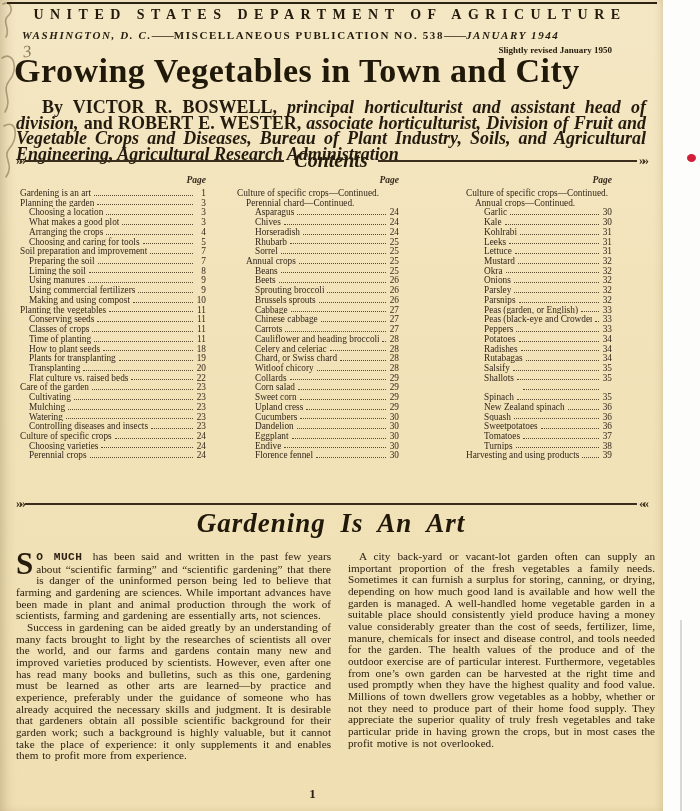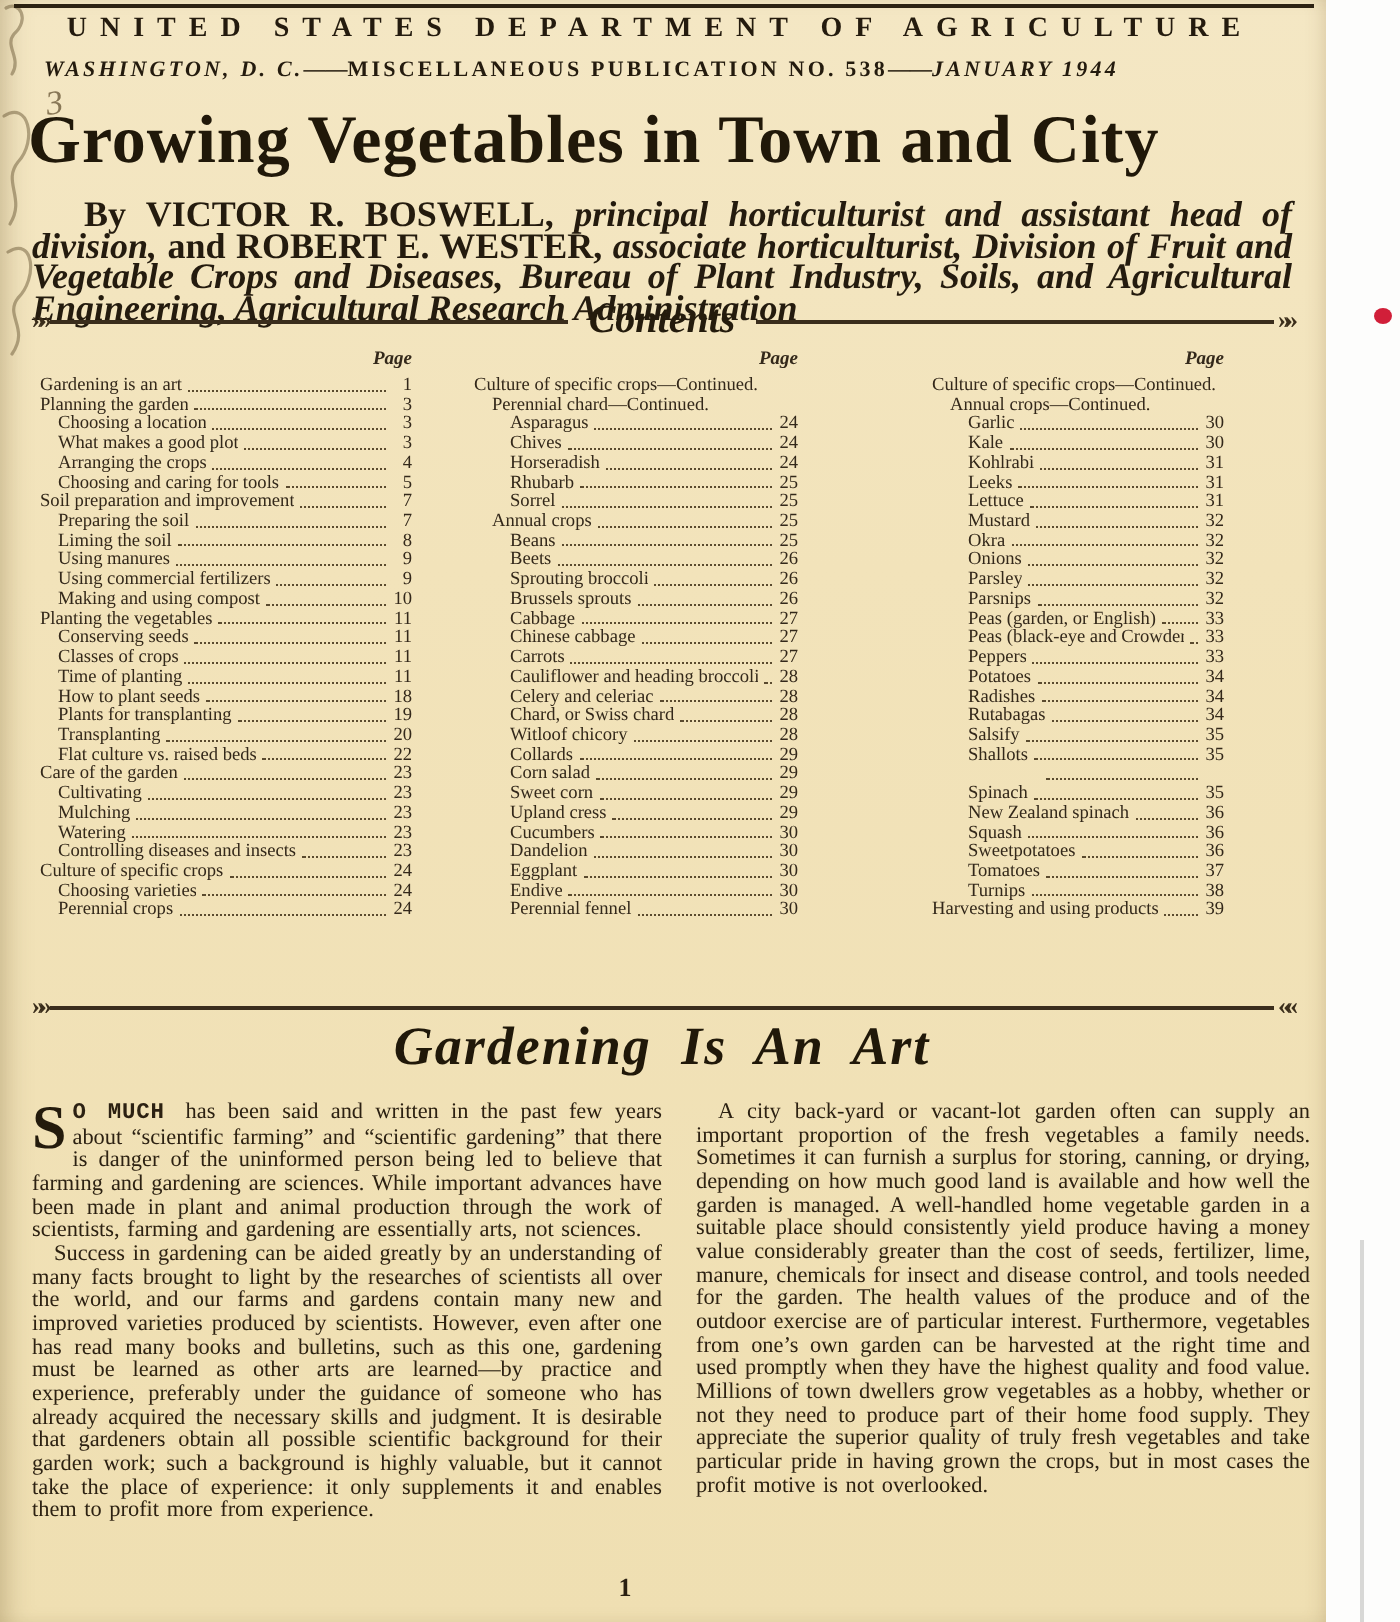--- a/index.html
+++ b/index.html
@@ -86,20 +86,21 @@
       </g>
     </svg>
     <span class="pencil-num">3</span>
 
     <div class="top-rule"></div>
 
     <div class="dept">UNITED STATES DEPARTMENT OF AGRICULTURE</div>
 
     <div class="publine"><span class="pi">WASHINGTON, D. C.</span><span class="pd">——</span><span class="pr">MISCELLANEOUS PUBLICATION NO. 538</span><span class="pd">——</span><span class="pi">JANUARY 1944</span></div>
 
+    <div class="revision">Slightly revised January 1950</div>
 
     <h1 class="title">Growing Vegetables in Town and City</h1>
 
     <p class="byline"><span class="r">By </span><span class="b">VICTOR R. BOSWELL, </span><span class="i">principal horticulturist and assistant head of division, </span><span class="r">and </span><span class="b">ROBERT E. WESTER, </span><span class="i">associate horticulturist, Division of Fruit and Vegetable Crops and Diseases, Bureau of Plant Industry, Soils, and Agricultural Engineering, Agricultural Research Administration</span></p>
 
     <div class="rule contents-rule">
       <span class="arrow">»»</span>
       <span class="line"></span>
       <span class="rule-heading">Contents</span>
       <span class="line"></span>
@@ -377,21 +378,21 @@
             <span class="toc-label" style="padding-left: 18px;">Eggplant</span>
             <span class="toc-leader"></span>
             <span class="toc-page">30</span>
           </div>
           <div class="toc-row">
             <span class="toc-label" style="padding-left: 18px;">Endive</span>
             <span class="toc-leader"></span>
             <span class="toc-page">30</span>
           </div>
           <div class="toc-row">
-            <span class="toc-label" style="padding-left: 18px;">Perennial fennel</span>
+            <span class="toc-label" style="padding-left: 18px;">Florence fennel</span>
             <span class="toc-leader"></span>
             <span class="toc-page">30</span>
           </div>
         </div>
       <div class="toc-col c3">
         <div class="pagehdr">Page</div>
       <div class="toc-row">
             <span class="toc-label" style="padding-left: 0px;">Culture of specific crops—Continued.</span>
           </div>
           <div class="toc-row">

